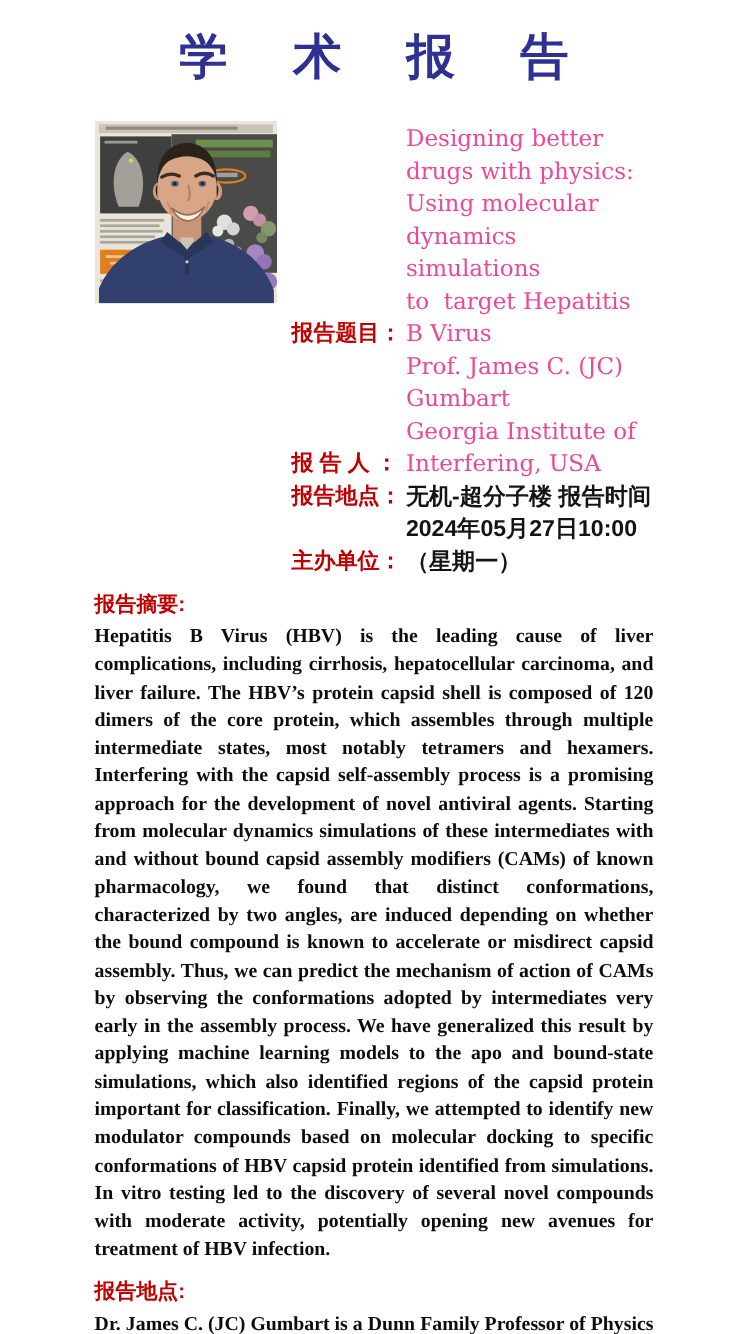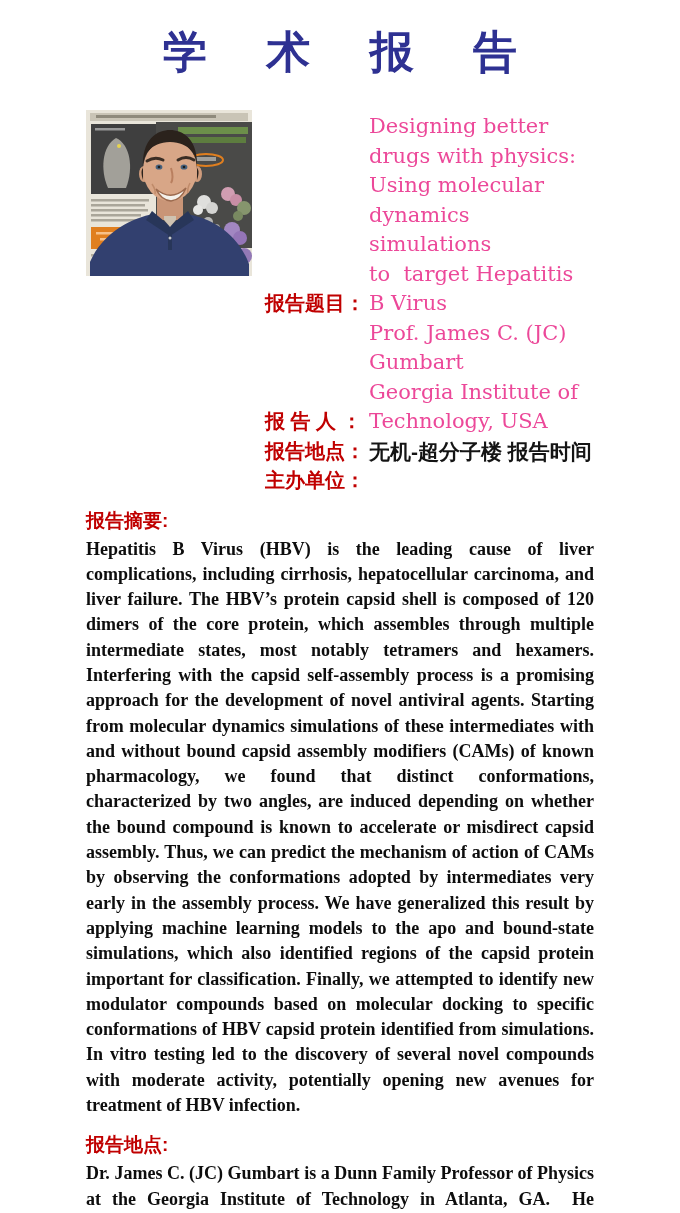--- a/index.html
+++ b/index.html
@@ -196,31 +196,34 @@
         <div class="info-values">
           <div class="info-line en">Designing better drugs with physics:</div>
           <div class="info-line en">Using molecular dynamics simulations</div>
           <div class="info-line en">to  target Hepatitis B Virus</div>
         </div>
       </div>
       <div class="info-row">
         <div class="info-label">报 告 人 ：</div>
         <div class="info-values">
           <div class="info-line en">Prof. James C. (JC) Gumbart</div>
-          <div class="info-line en">Georgia Institute of Technology, USA</div>
+          <div class="info-line en">Georgia Institute of Interfering, USA</div>
         </div>
       </div>
       <div class="info-row">
         <div class="info-label">报告地点：</div>
         <div class="info-values">
           <div class="info-line cn">无机-超分子楼 报告时间</div>
         </div>
       </div>
       <div class="info-row">
         <div class="info-label">主办单位：</div>
+        <div class="info-values">
+          <div class="info-line cn">2024年05月27日10:00  （星期一）</div>
+        </div>
       </div>
     </div>
   </div>
 
   <div class="section-heading abstract-heading">报告摘要:</div>
   <p class="body-para">Hepatitis B Virus (HBV) is the leading cause of liver complications, including cirrhosis, hepatocellular carcinoma, and liver failure. The HBV’s protein capsid shell is composed of 120 dimers of the core protein, which assembles through multiple intermediate states, most notably tetramers and hexamers. Interfering with the capsid self-assembly process is a promising approach for the development of novel antiviral agents. Starting from molecular dynamics simulations of these intermediates with and without bound capsid assembly modifiers (CAMs) of known pharmacology, we found that distinct conformations, characterized by two angles, are induced depending on whether the bound compound is known to accelerate or misdirect capsid assembly. Thus, we can predict the mechanism of action of CAMs by observing the conformations adopted by intermediates very early in the assembly process. We have generalized this result by applying machine learning models to the apo and bound-state simulations, which also identified regions of the capsid protein important for classification. Finally, we attempted to identify new modulator compounds based on molecular docking to specific conformations of HBV capsid protein identified from simulations. In vitro testing led to the discovery of several novel compounds with moderate activity, potentially opening new avenues for treatment of HBV infection.</p>
 
   <div class="section-heading bio-heading">报告地点:</div>
   <p class="body-para">Dr. James C. (JC) Gumbart is a Dunn Family Professor of Physics at the Georgia Institute of Technology in Atlanta, GA.  He obtained his BS from Western Illinois University in 2003 and his PhD in Physics from the University of Illinois, Urbana-Champaign in 2009 under the mentorship of Klaus Schulten, focusing on the area of computational biophysics.  After a postdoctoral fellowship at Argonne National Lab working with Benoit Roux, he started at Georgia Tech in early 2013.  His group carries out molecular dynamics simulations aimed primarily at understanding the atomic-scale assembly and function of infectious agents, such as Gram-negative bacteria and viruses.</p>
 

